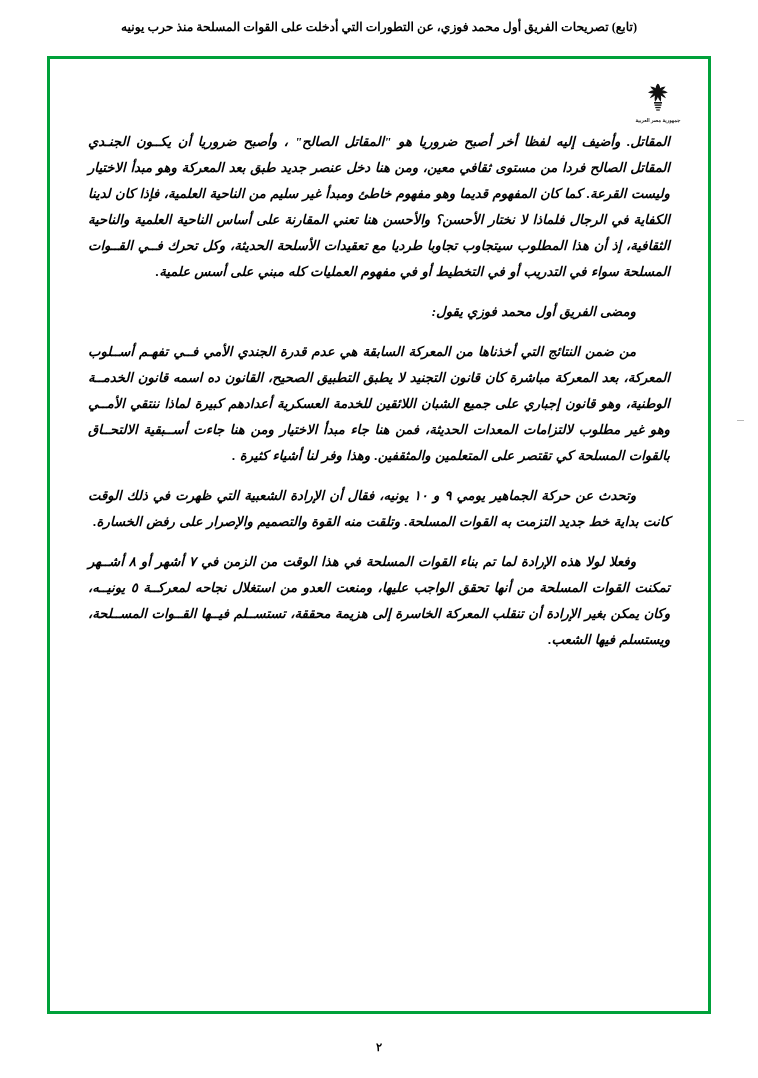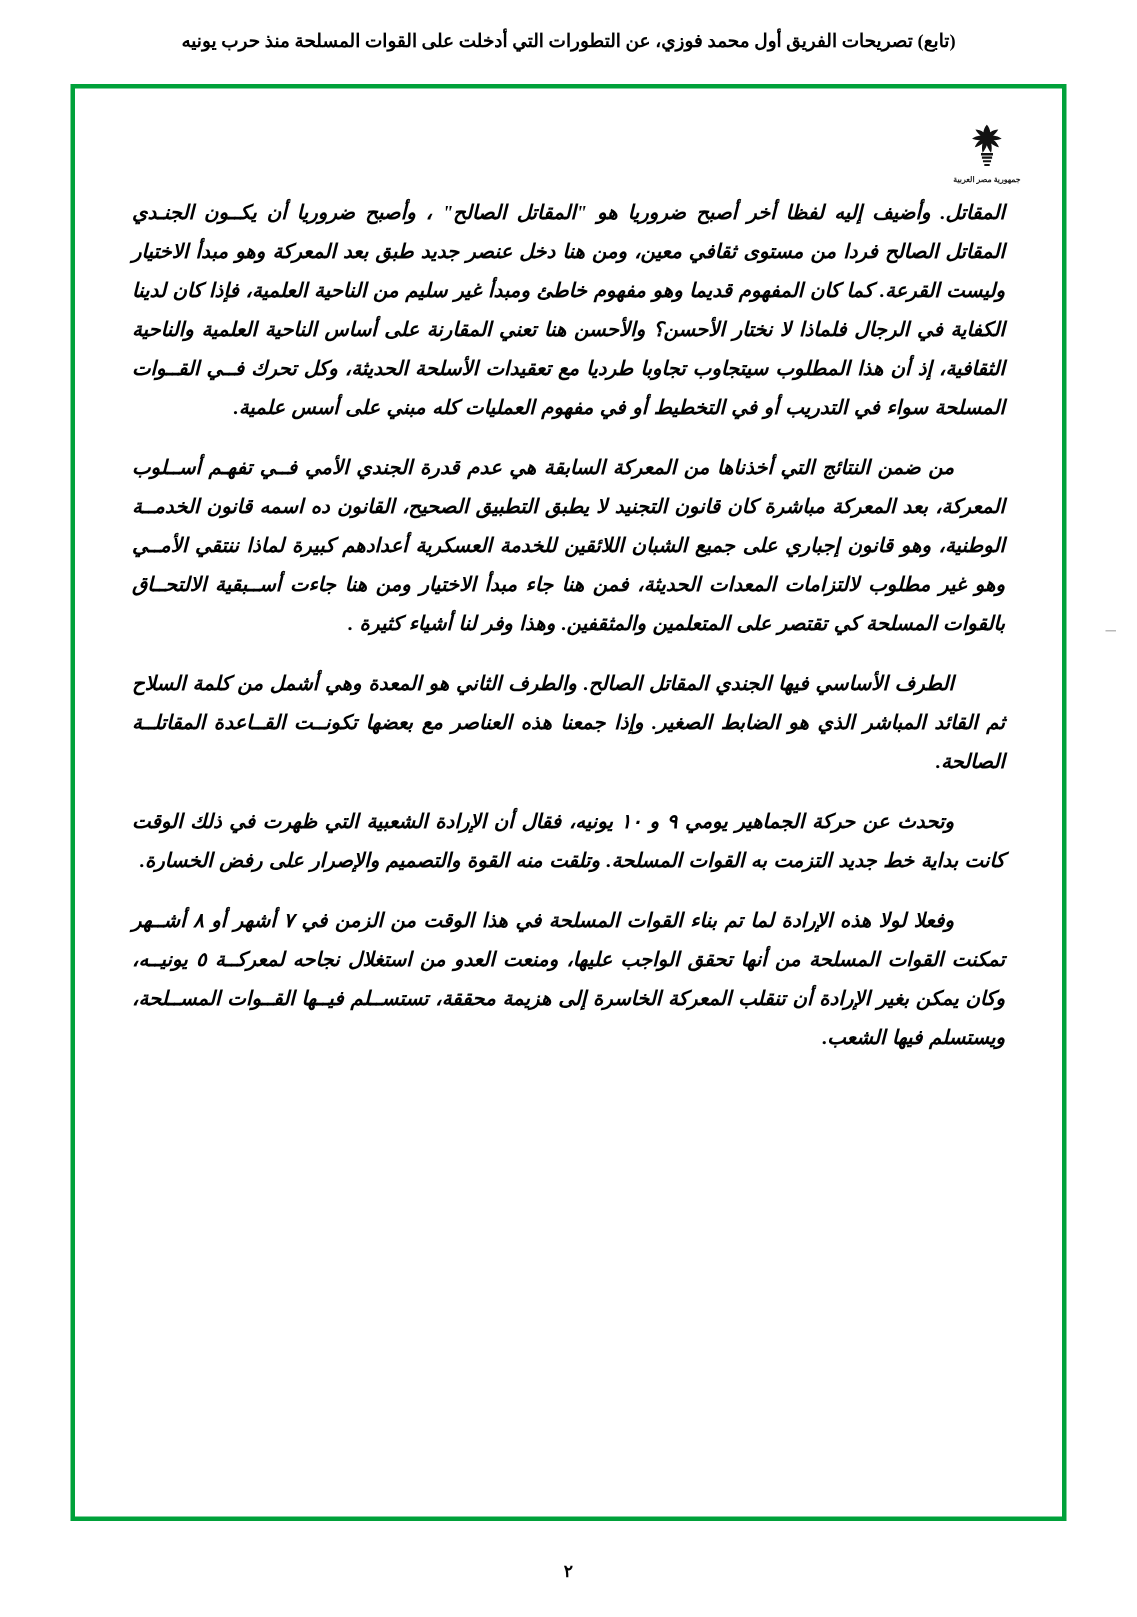--- a/index.html
+++ b/index.html
@@ -113,22 +113,22 @@
           <path d="M13.6 23.4 h6.8 v1.4 h-6.8 z"></path>
           <path d="M14.3 25.9 h5.4 v1.3 h-5.4 z"></path>
           <path d="M15.2 28.4 h3.6 v1.2 h-3.6 z"></path>
         </g>
       </svg>
       <div class="emblem-caption">جمهورية مصر العربية</div>
     </div>
 
     <div class="content">
       <p>المقاتل. وأضيف إليه لفظا أخر أصبح ضروريا هو "المقاتل الصالح" ، وأصبح ضروريا أن يكــون الجنـدي المقاتل الصالح فردا من مستوى ثقافي معين، ومن هنا دخل عنصر جديد طبق بعد المعركة وهو مبدأ الاختيار وليست القرعة. كما كان المفهوم قديما وهو مفهوم خاطئ ومبدأ غير سليم من الناحية العلمية، فإذا كان لدينا الكفاية في الرجال فلماذا لا نختار الأحسن؟ والأحسن هنا تعني المقارنة على أساس الناحية العلمية والناحية الثقافية، إذ أن هذا المطلوب سيتجاوب تجاوبا طرديا مع تعقيدات الأسلحة الحديثة، وكل تحرك فــي القــوات المسلحة سواء في التدريب أو في التخطيط أو في مفهوم العمليات كله مبني على أسس علمية.</p>
+      <p class="indent">ومضى الفريق أول محمد فوزي يقول:</p>
       <p class="indent">من ضمن النتائج التي أخذناها من المعركة السابقة هي عدم قدرة الجندي الأمي فــي تفهـم أســلوب المعركة، بعد المعركة مباشرة كان قانون التجنيد لا يطبق التطبيق الصحيح، القانون ده اسمه قانون الخدمــة الوطنية، وهو قانون إجباري على جميع الشبان اللائقين للخدمة العسكرية أعدادهم كبيرة لماذا ننتقي الأمــي وهو غير مطلوب لالتزامات المعدات الحديثة، فمن هنا جاء مبدأ الاختيار ومن هنا جاءت أســبقية الالتحــاق بالقوات المسلحة كي تقتصر على المتعلمين والمثقفين. وهذا وفر لنا أشياء كثيرة .</p>
-      <p class="indent">الطرف الأساسي فيها الجندي المقاتل الصالح. والطرف الثاني هو المعدة وهي أشمل من كلمة السلاح ثم القائد المباشر الذي هو الضابط الصغير. وإذا جمعنا هذه العناصر مع بعضها تكونــت القــاعدة المقاتلــة الصالحة.</p>
       <p class="indent">وتحدث عن حركة الجماهير يومي ٩ و ١٠ يونيه، فقال أن الإرادة الشعبية التي ظهرت في ذلك الوقت كانت بداية خط جديد التزمت به القوات المسلحة. وتلقت منه القوة والتصميم والإصرار على رفض الخسارة.</p>
       <p class="indent">وفعلا لولا هذه الإرادة لما تم بناء القوات المسلحة في هذا الوقت من الزمن في ٧ أشهر أو ٨ أشــهر تمكنت القوات المسلحة من أنها تحقق الواجب عليها، ومنعت العدو من استغلال نجاحه لمعركــة ٥ يونيــه، وكان يمكن بغير الإرادة أن تنقلب المعركة الخاسرة إلى هزيمة محققة، تستســلم فيــها القــوات المســلحة، ويستسلم فيها الشعب.</p>
     </div>
 
   </div>
 
   <div class="right-margin-tick"></div>
 
   <div class="page-number">٢</div>
 

